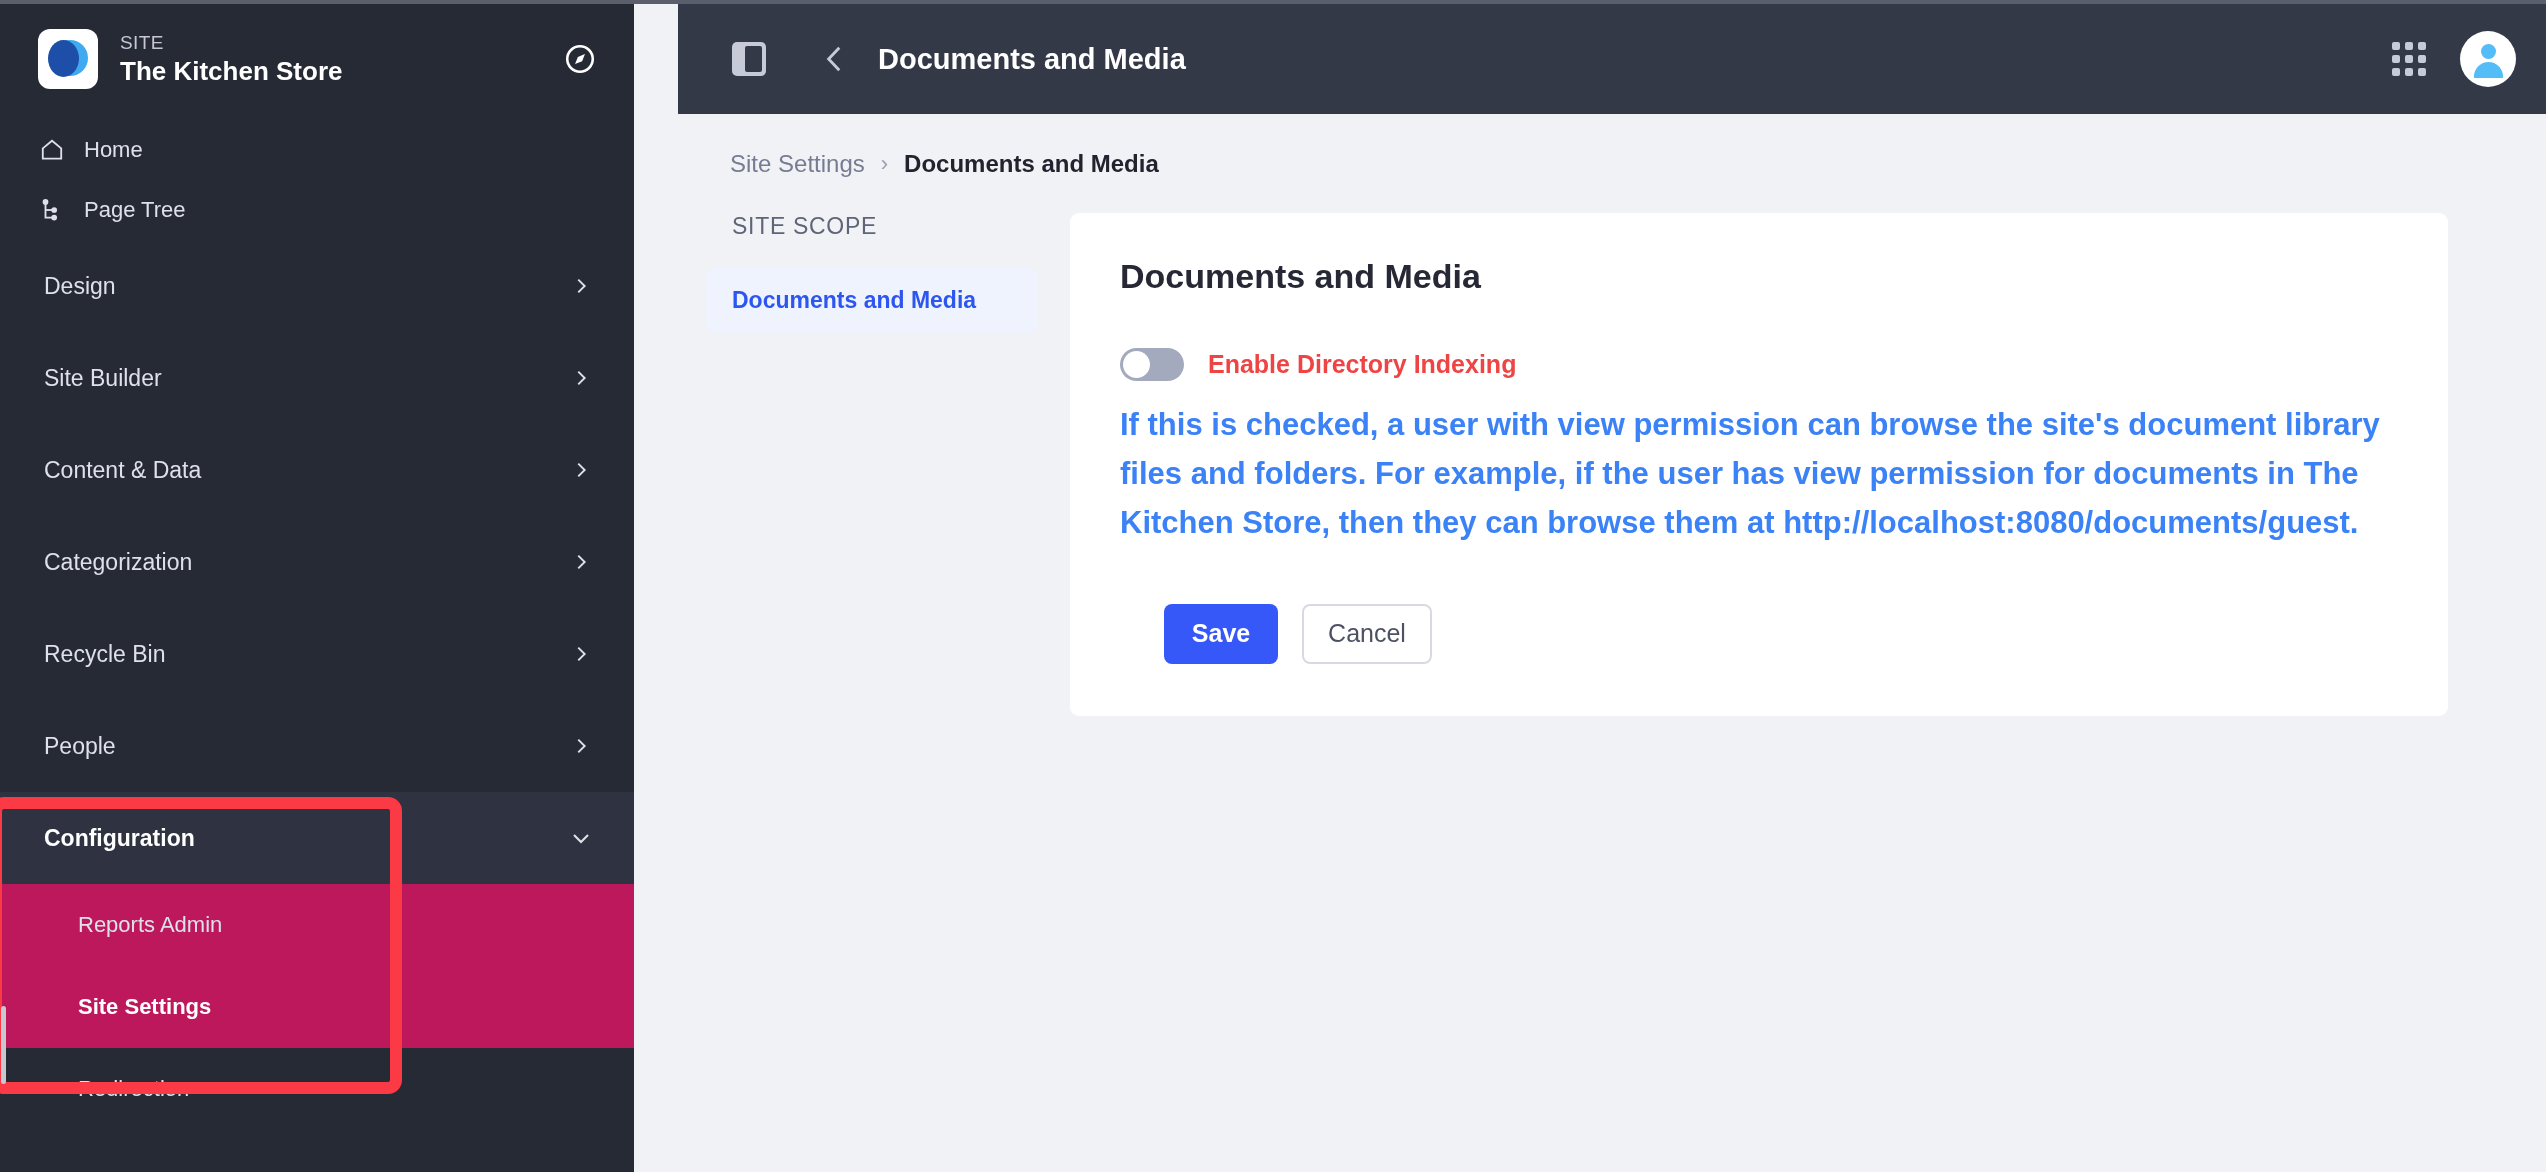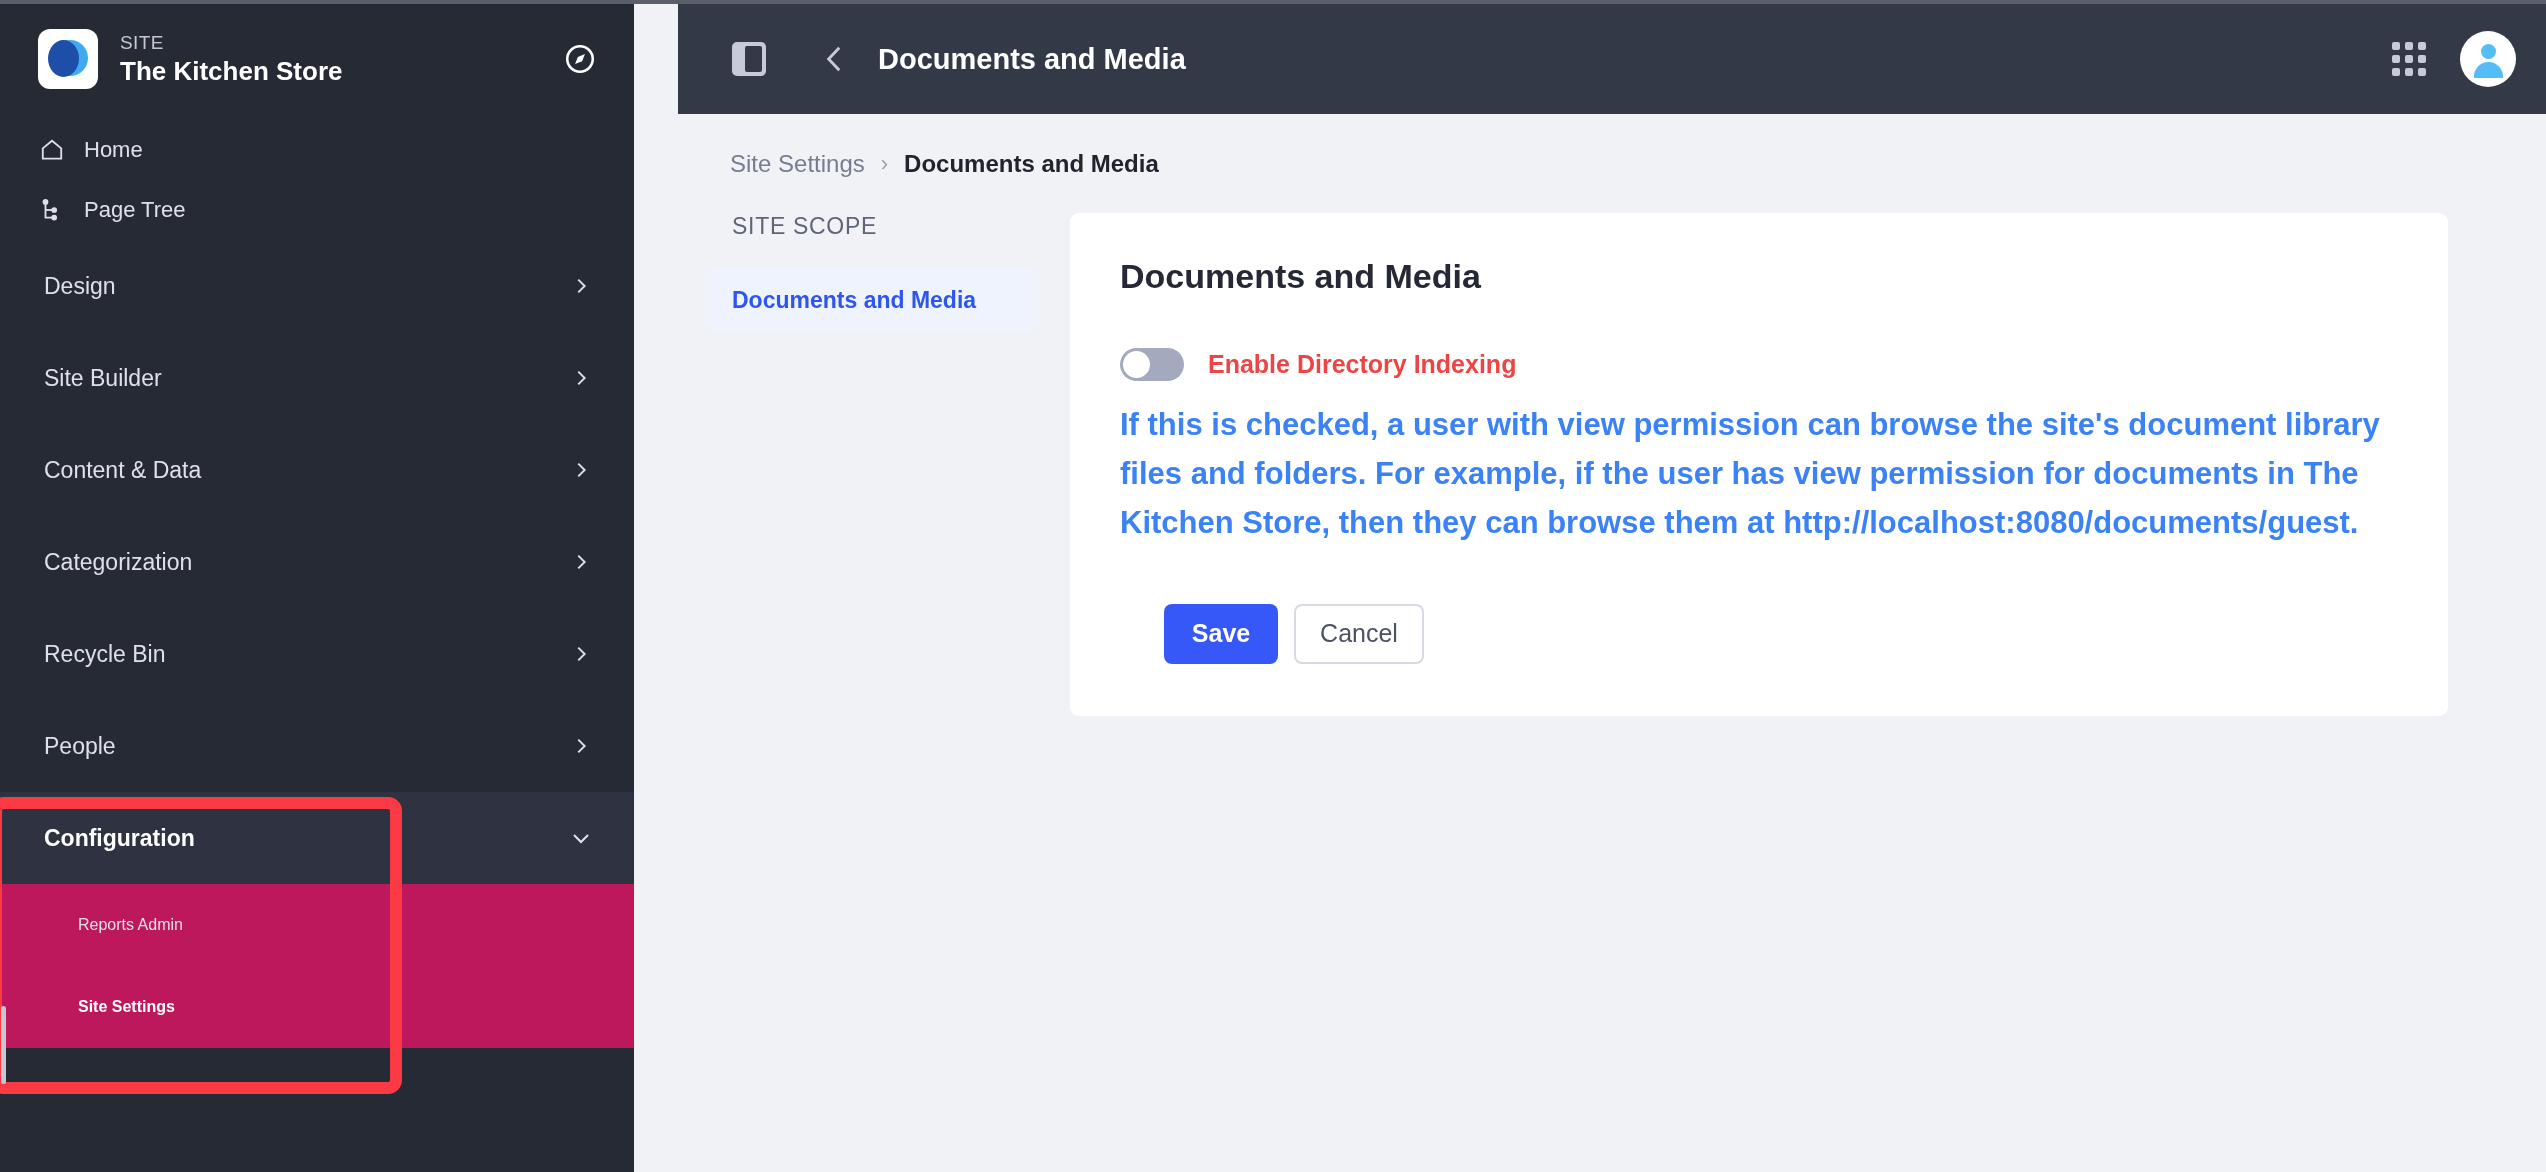--- a/index.html
+++ b/index.html
@@ -109,21 +109,21 @@
     color: #ffffff;
     font-weight: bold;
   }
   .section-expanded { background: #be185d; }
   .nav-sub {
     display: flex;
     align-items: center;
     height: 82px;
     padding: 0 44px 0 78px;
     color: #dfe1e8;
-    font-size: 16px;
+    font-size: 22px;
     text-align: right;
   }
   .nav-sub.active { color: #ffffff; font-weight: bold; }
 
   .config-highlight {
     position: absolute;
     left: -10px;
     top: 793px;
     width: 412px;
     height: 297px;
@@ -315,21 +315,21 @@
     margin-top: 20px;
     font-size: 31px;
     line-height: 1.58;
     color: #3b82f6;
     max-width: 1290px;
     font-weight: bold;
   }
   .btn-row {
     margin-top: 56px;
     display: flex;
-    gap: 16px;
+    gap: 24px;
     padding-left: 44px;
   }
   .btn {
     font-size: 25px;
     font-weight: bold;
     border-radius: 8px;
     height: 60px;
     display: flex;
     align-items: center;
     justify-content: center;

